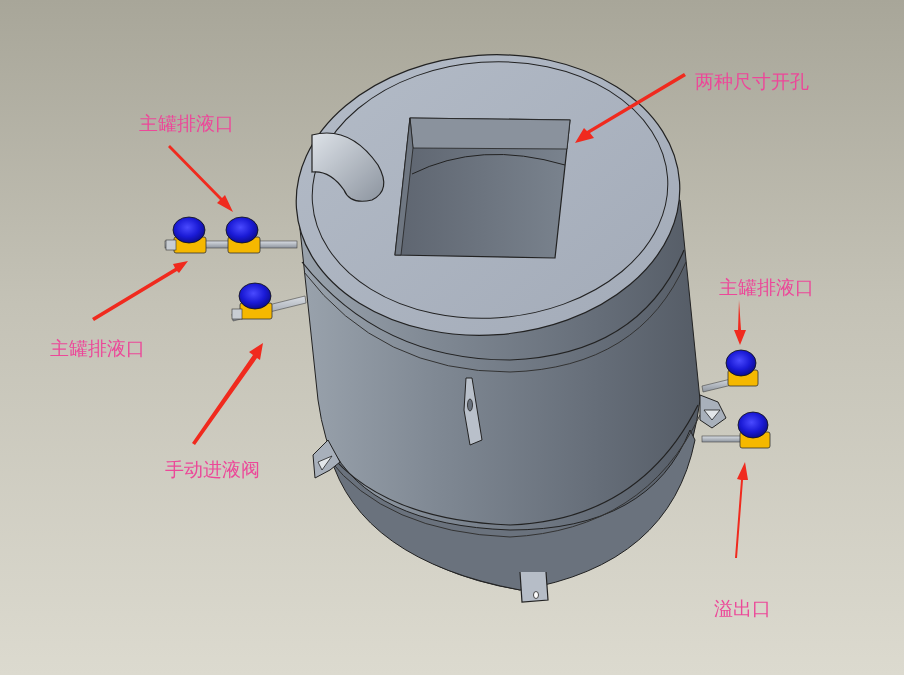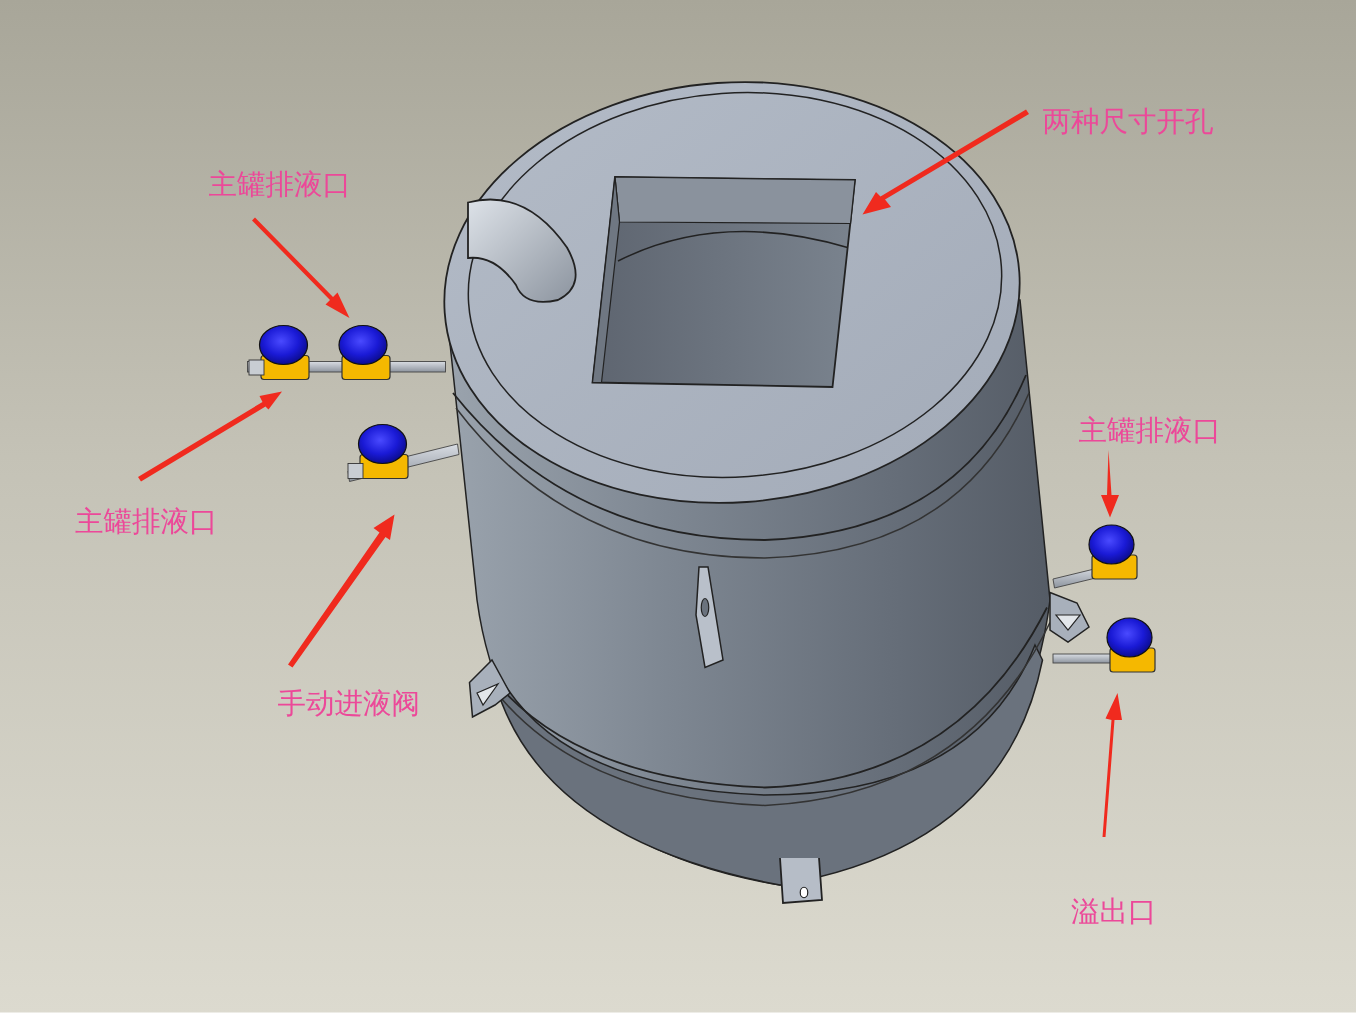--- a/index.html
+++ b/index.html
@@ -134,15 +134,15 @@
     <path d="M92,318 L175,268 L173,264 L188,261 L179,273 L177,271 L94,321 Z"></path>
     <path d="M192,443 L253,355 L249,352 L263,343 L260,360 L257,358 L195,445 Z"></path>
     <path d="M739,300 L741,330 L746,330 L740,345 L734,330 L738,330 Z"></path>
     <path d="M737,558 L743,480 L748,480 L745,462 L737,479 L741,480 L735,558 Z"></path>
   </g>
 </svg>
 
 <div class="label" style="left:695px; top:70px;">两种尺寸开孔</div>
 <div class="label" style="left:139px; top:112px;">主罐排液口</div>
 <div class="label" style="left:50px; top:337px;">主罐排液口</div>
-<div class="label" style="left:185px; top:458px;">手动进液阀</div>
+<div class="label" style="left:165px; top:458px;">手动进液阀</div>
 <div class="label" style="left:719px; top:277px;font-family:Liberation Serif, serif;">主罐排液口</div>
 <div class="label" style="left:714px; top:597px;">溢出口</div>
 
 </body></html>

